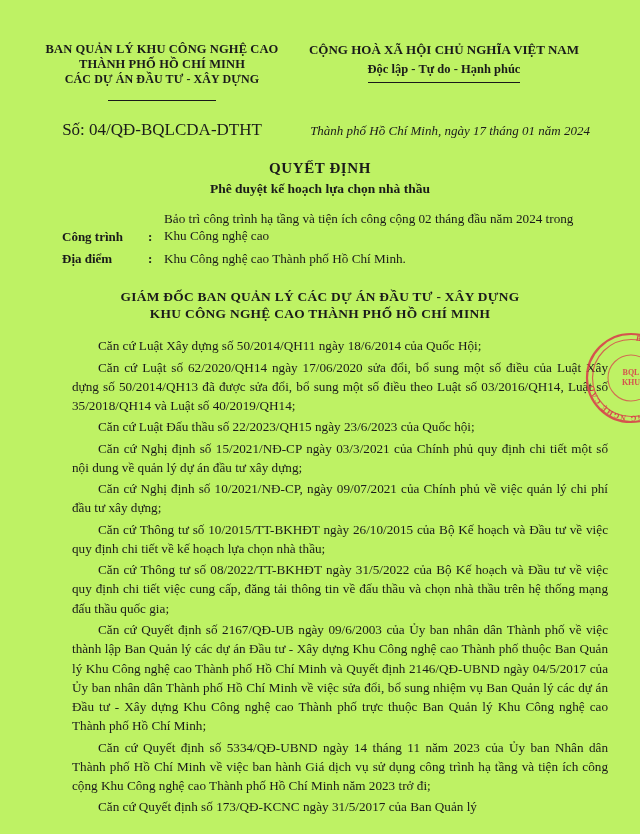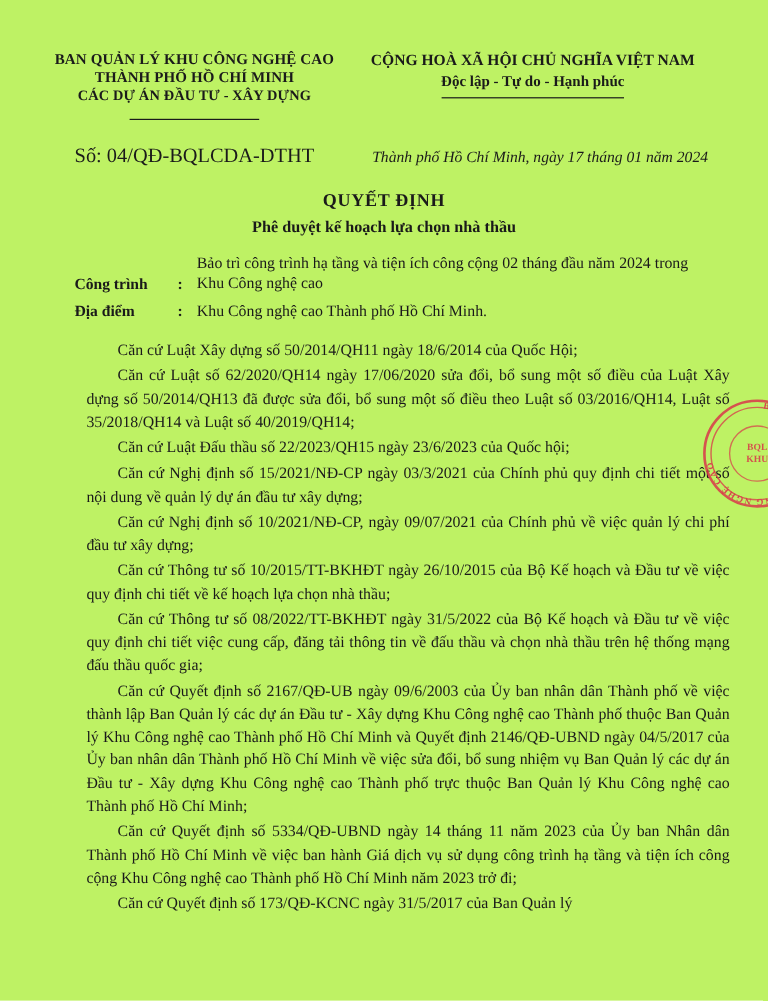--- a/index.html
+++ b/index.html
@@ -199,20 +199,24 @@
       <div class="meta-colon">:</div>
       <div class="meta-value">Bảo trì công trình hạ tầng và tiện ích công cộng 02 tháng đầu năm 2024 trong Khu Công nghệ cao</div>
     </div>
     <div class="meta-row">
       <div class="meta-label">Địa điểm</div>
       <div class="meta-colon">:</div>
       <div class="meta-value">Khu Công nghệ cao Thành phố Hồ Chí Minh.</div>
     </div>
   </div>
 
+  <div class="signer-head">
+    <div class="ln">GIÁM ĐỐC BAN QUẢN LÝ CÁC DỰ ÁN ĐẦU TƯ - XÂY DỰNG</div>
+    <div class="ln">KHU CÔNG NGHỆ CAO THÀNH PHỐ HỒ CHÍ MINH</div>
+  </div>
 
   <div class="body-text">
     <p class="para">Căn cứ Luật Xây dựng số 50/2014/QH11 ngày 18/6/2014 của Quốc Hội;</p>
     <p class="para">Căn cứ Luật số 62/2020/QH14 ngày 17/06/2020 sửa đổi, bổ sung một số điều của Luật Xây dựng số 50/2014/QH13 đã được sửa đổi, bổ sung một số điều theo Luật số 03/2016/QH14, Luật số 35/2018/QH14 và Luật số 40/2019/QH14;</p>
     <p class="para">Căn cứ Luật Đấu thầu số 22/2023/QH15 ngày 23/6/2023 của Quốc hội;</p>
     <p class="para">Căn cứ Nghị định số 15/2021/NĐ-CP ngày 03/3/2021 của Chính phủ quy định chi tiết một số nội dung về quản lý dự án đầu tư xây dựng;</p>
     <p class="para">Căn cứ Nghị định số 10/2021/NĐ-CP, ngày 09/07/2021 của Chính phủ về việc quản lý chi phí đầu tư xây dựng;</p>
     <p class="para">Căn cứ Thông tư số 10/2015/TT-BKHĐT ngày 26/10/2015 của Bộ Kế hoạch và Đầu tư về việc quy định chi tiết về kế hoạch lựa chọn nhà thầu;</p>
     <p class="para">Căn cứ Thông tư số 08/2022/TT-BKHĐT ngày 31/5/2022 của Bộ Kế hoạch và Đầu tư về việc quy định chi tiết việc cung cấp, đăng tải thông tin về đấu thầu và chọn nhà thầu trên hệ thống mạng đấu thầu quốc gia;</p>
     <p class="para">Căn cứ Quyết định số 2167/QĐ-UB ngày 09/6/2003 của Ủy ban nhân dân Thành phố về việc thành lập Ban Quản lý các dự án Đầu tư - Xây dựng Khu Công nghệ cao Thành phố thuộc Ban Quản lý Khu Công nghệ cao Thành phố Hồ Chí Minh và Quyết định 2146/QĐ-UBND ngày 04/5/2017 của Ủy ban nhân dân Thành phố Hồ Chí Minh về việc sửa đổi, bổ sung nhiệm vụ Ban Quản lý các dự án Đầu tư - Xây dựng Khu Công nghệ cao Thành phố trực thuộc Ban Quản lý Khu Công nghệ cao Thành phố Hồ Chí Minh;</p>

